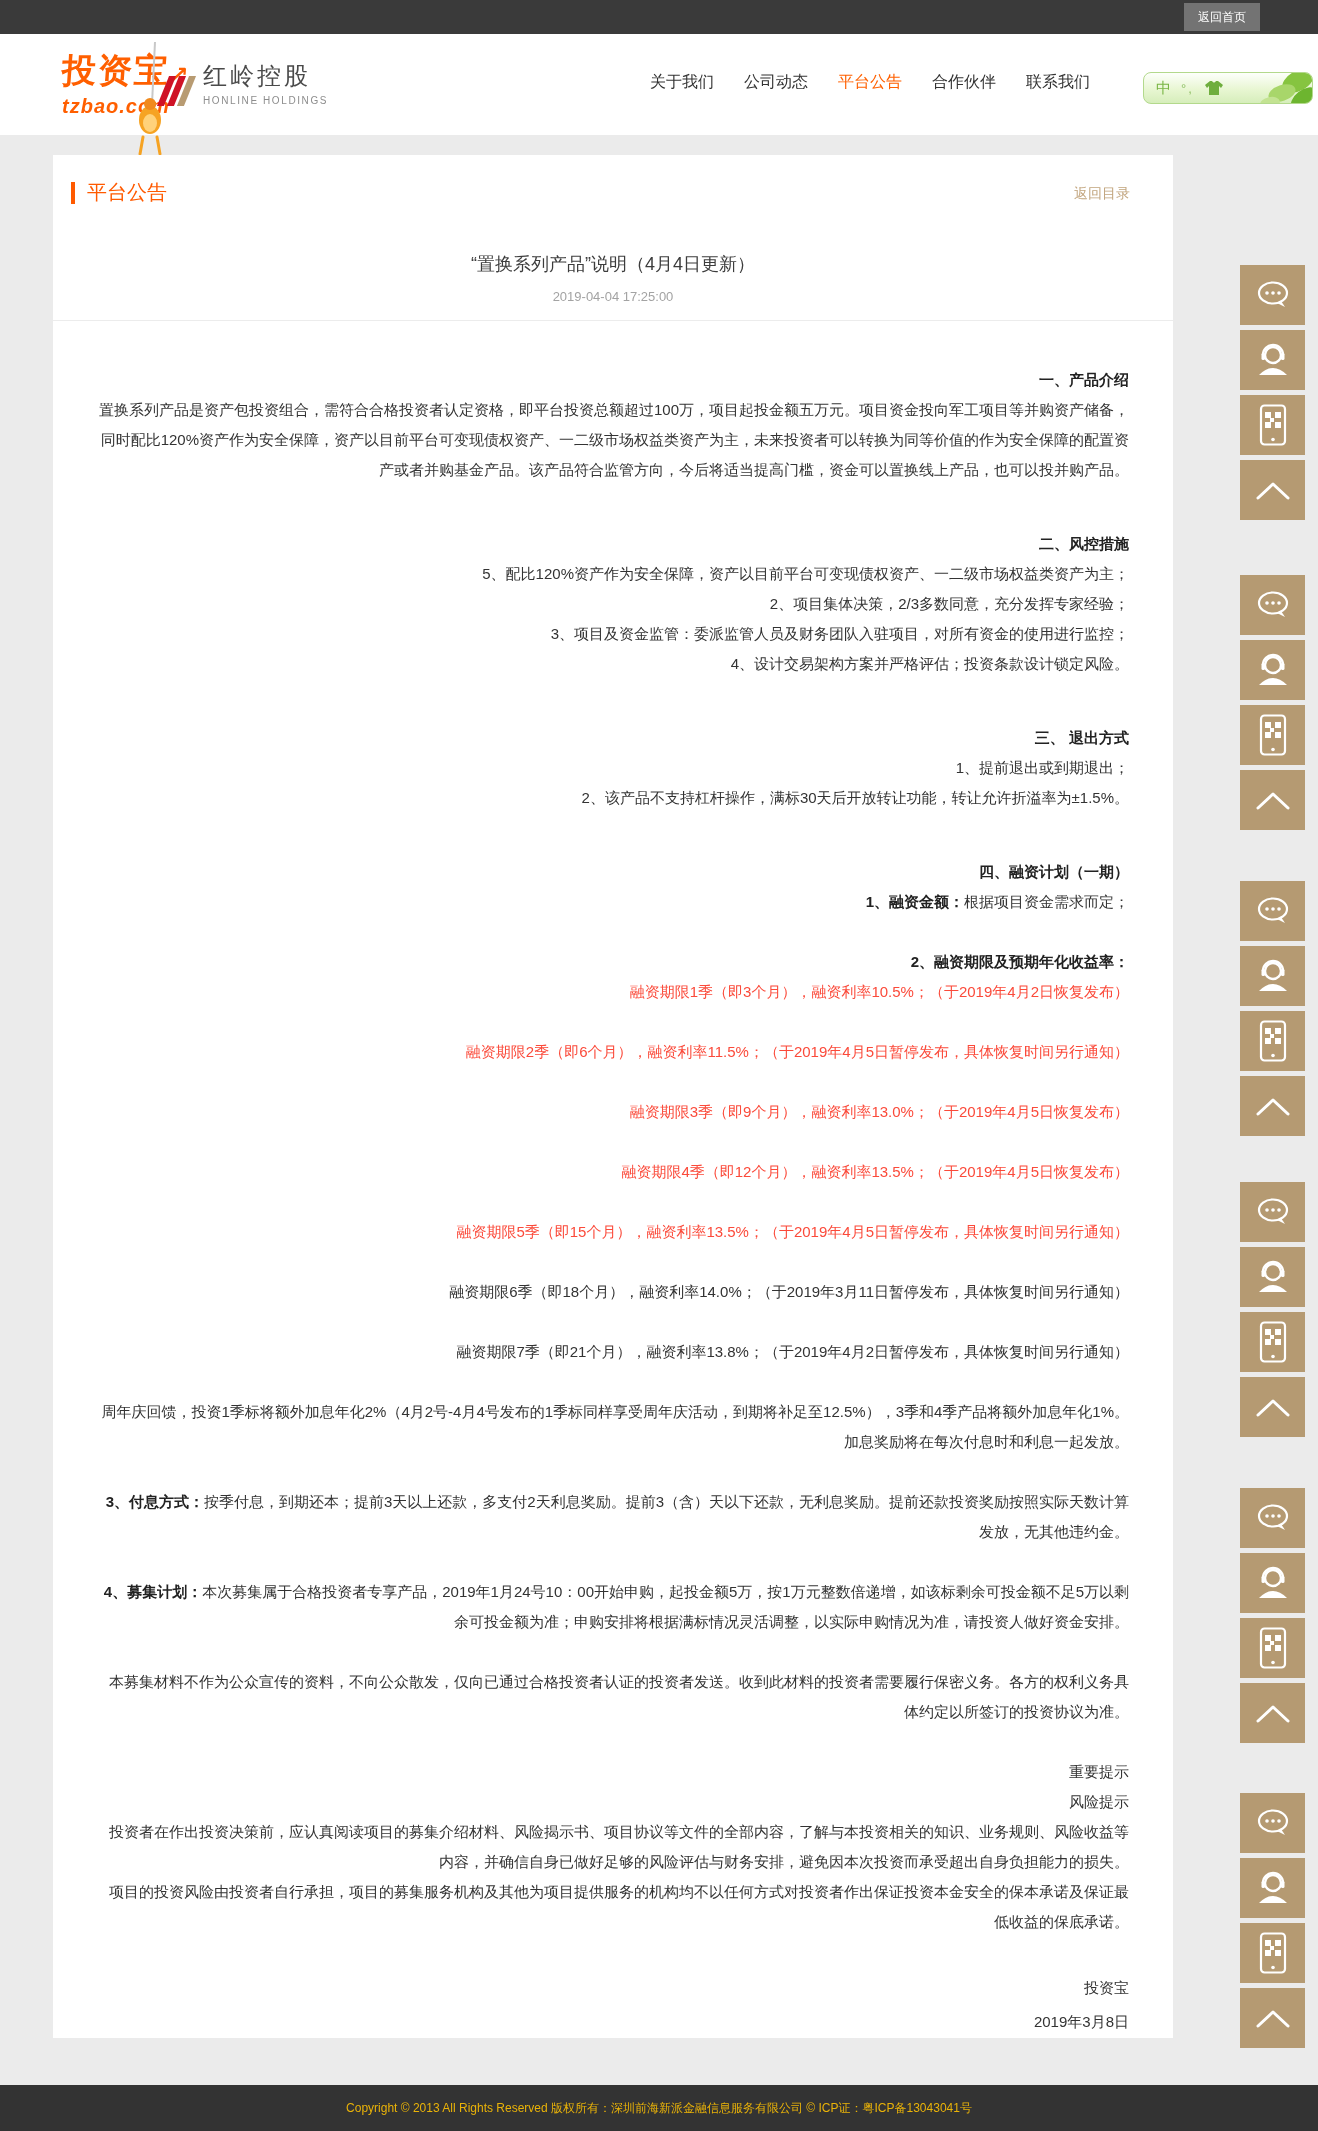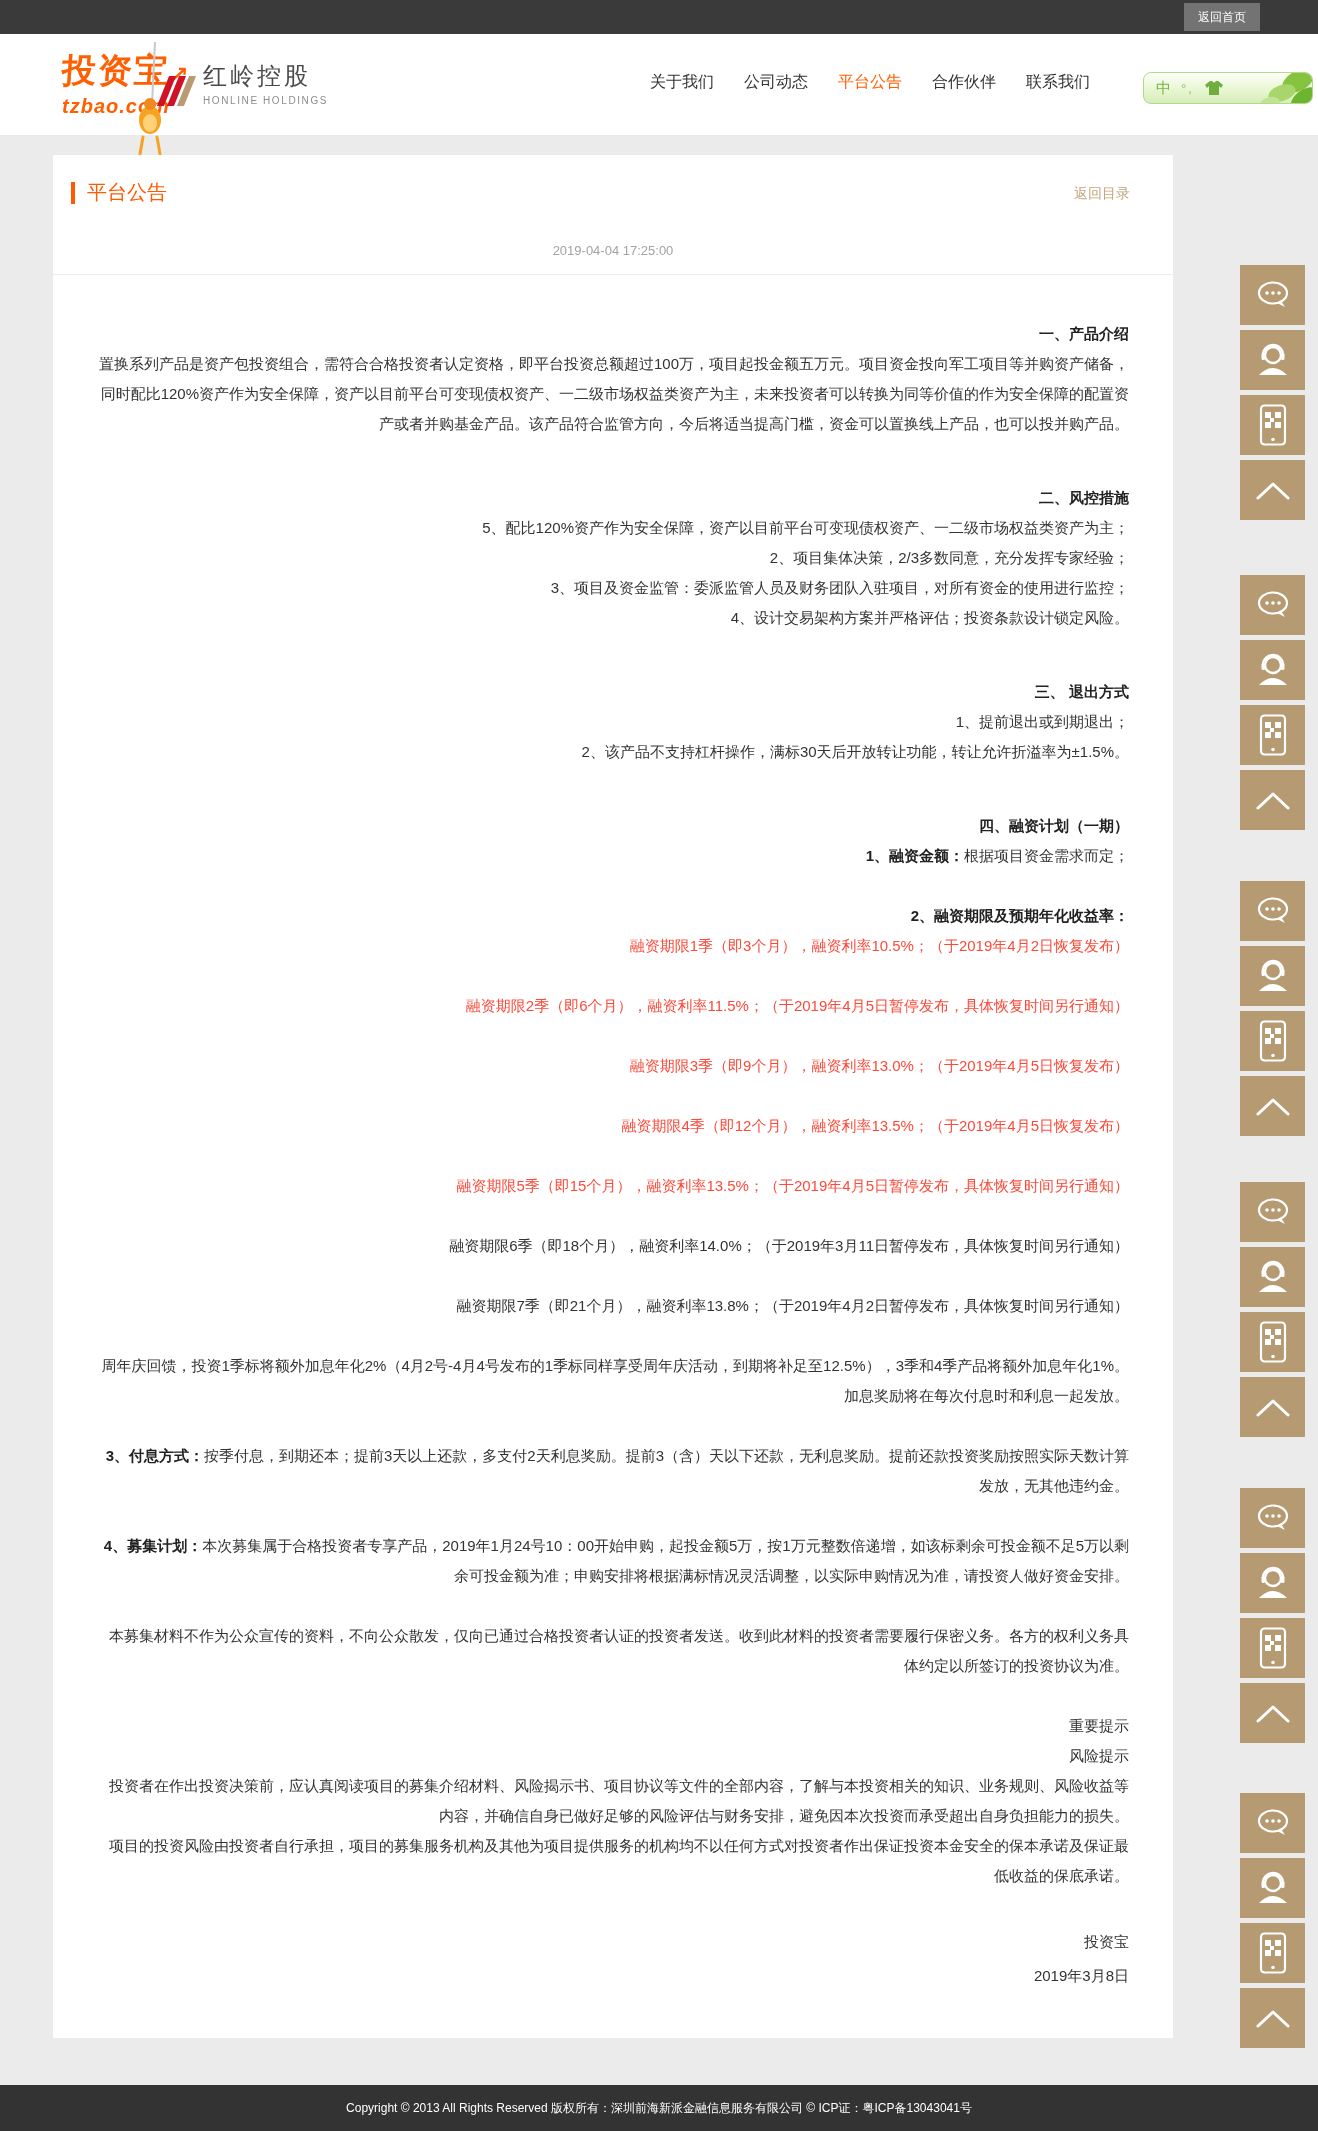--- a/index.html
+++ b/index.html
@@ -67,21 +67,21 @@
   .sign-name { line-height:30px; }
 
   
   .rail { position:absolute; left:1240px; top:0; width:65px; }
   .rail-group { position:absolute; left:0; width:65px; }
   .rail-btn { width:65px; height:60px; background:#b59a72; margin-bottom:5px;
               display:flex; align-items:center; justify-content:center; cursor:pointer; }
 
   
   .footer { position:absolute; left:0; bottom:0; width:100%; height:46px; background:#333; }
-  .footer div { line-height:46px; text-align:center; font-size:12px; color:#ffffff; }
+  .footer div { line-height:46px; text-align:center; font-size:12px; color:#eab308; }
 </style>
 </head>
 <body>
 
 <div class="page">
 
   <div class="topbar">
     <a class="back-home">返回首页</a>
   </div>
 
@@ -136,20 +136,21 @@
 
   <div class="card">
     <div class="card-head">
       <div class="sec-title">
         <span class="bar"></span>
         <span class="txt">平台公告</span>
       </div>
       <a class="back-dir">返回目录</a>
     </div>
 
+    <h1 class="art-title">“置换系列产品”说明（4月4日更新）</h1>
     <div class="art-date">2019-04-04 17:25:00</div>
     <hr>
 
     <div class="art-body" id="art-body">
         <div class="blk blk-sec">一、产品介绍</div>
         <div class="blk blk-p">置换系列产品是资产包投资组合，需符合合格投资者认定资格，即平台投资总额超过100万，项目起投金额五万元。项目资金投向军工项目等并购资产储备，同时配比120%资产作为安全保障，资产以目前平台可变现债权资产、一二级市场权益类资产为主，未来投资者可以转换为同等价值的作为安全保障的配置资产或者并购基金产品。该产品符合监管方向，今后将适当提高门槛，资金可以置换线上产品，也可以投并购产品。</div>
         <div class="blk blk-sec">二、风控措施</div>
         <div class="blk blk-li">5、配比120%资产作为安全保障，资产以目前平台可变现债权资产、一二级市场权益类资产为主；</div>
         <div class="blk blk-li">2、项目集体决策，2/3多数同意，充分发挥专家经验；</div>
         <div class="blk blk-li">3、项目及资金监管：委派监管人员及财务团队入驻项目，对所有资金的使用进行监控；</div>

